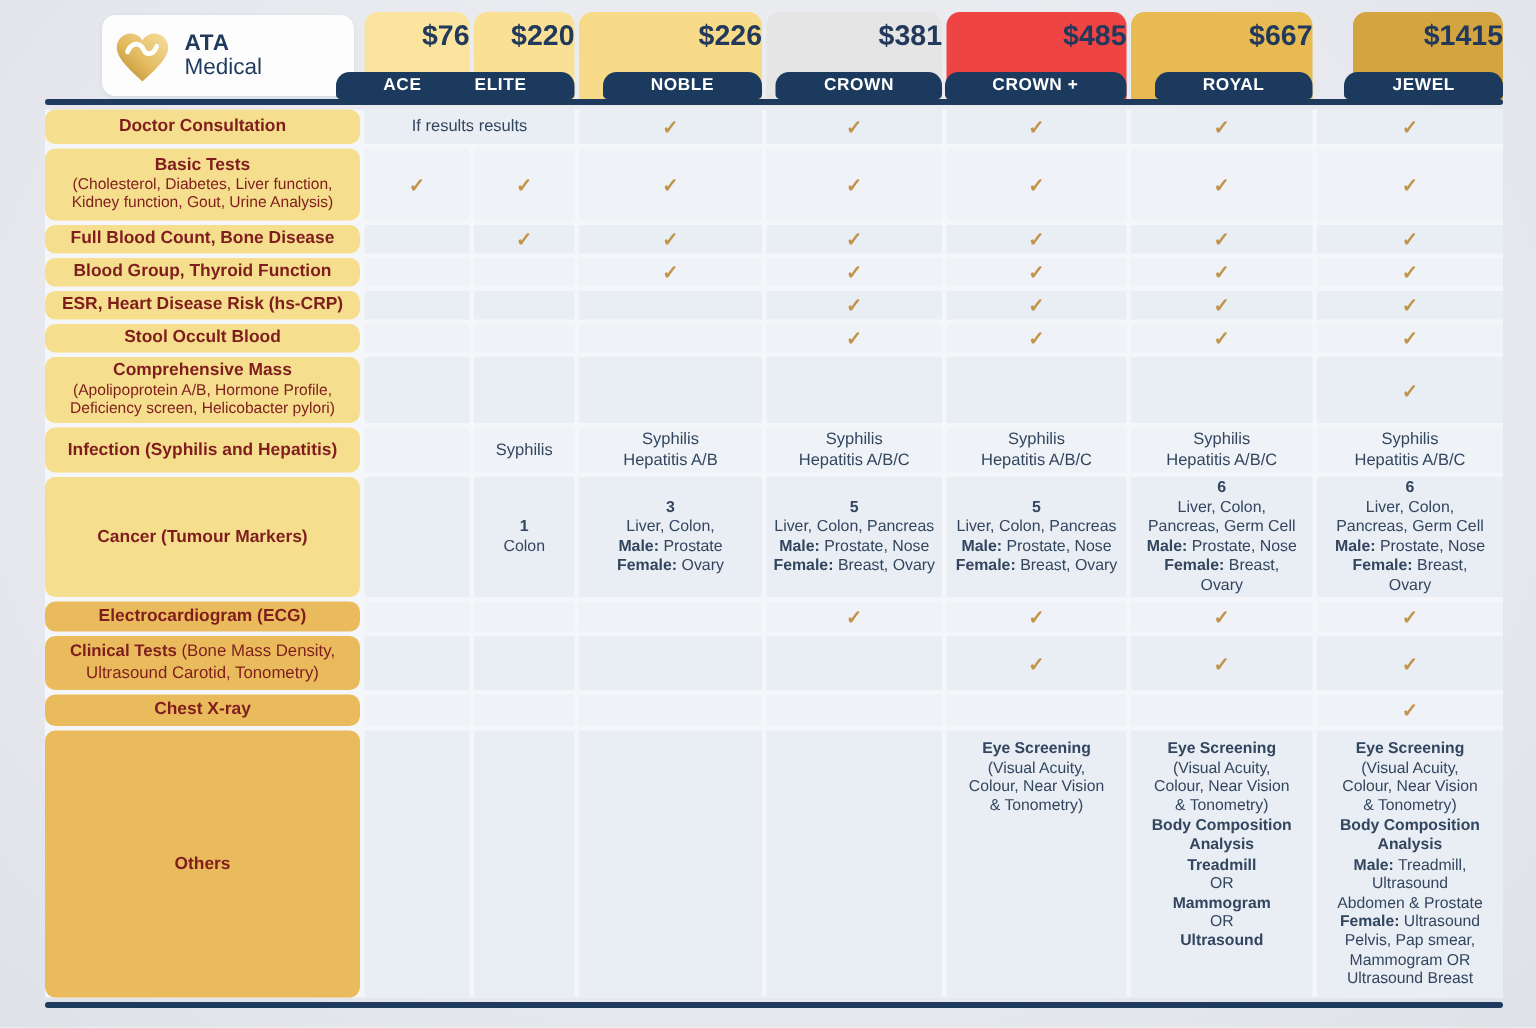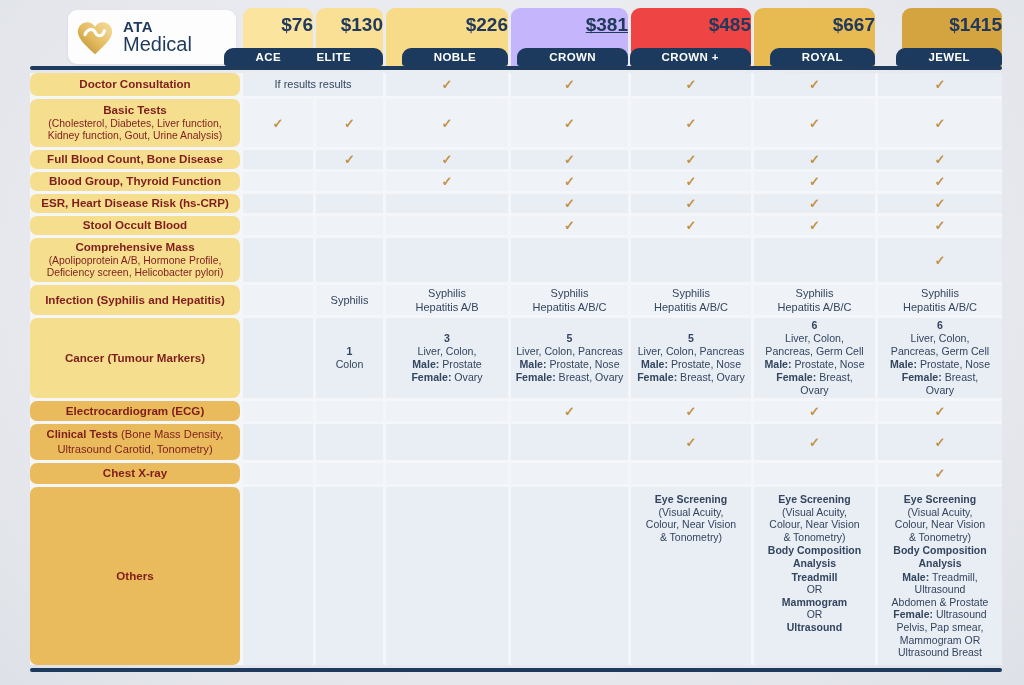--- a/index.html
+++ b/index.html
@@ -18,21 +18,21 @@
     column-gap:3px;
   }
   .header-grid{height:58px;align-items:stretch;}
   .logo-card{
     align-self:center;margin-left:38px;width:156px;height:48px;
     background:#FDFDFE;border-radius:9px;box-shadow:0 1px 3px rgba(30,58,92,.08);
     display:flex;align-items:center;gap:7px;padding:3px 6px;
   }
   .brand-text{line-height:1.05;}
   .brand-top{font-weight:bold;font-size:15px;letter-spacing:.5px;}
-  .brand-bottom{font-size:20px;text-align:right;}
+  .brand-bottom{font-size:15px;text-align:right;}
   .plan-card{
     border-radius:9px 9px 0 0;
     display:flex;flex-direction:column;align-items:flex-end;justify-content:space-between;
     padding-top:6px;
   }
   .plan-price{font-size:19px;font-weight:bold;color:#22395B;}
   .plan-pill{
     background:#1C3A5E;color:#FFFFFF;font-weight:bold;font-size:11.5px;letter-spacing:.4px;
     padding:3px 32px;border-radius:9px 9px 3px 3px;margin-bottom:0;white-space:nowrap;
   }
@@ -90,28 +90,28 @@
         <div class="brand-top">ATA</div>
         <div class="brand-bottom">Medical</div>
       </div>
     </div>
 
   <div class="plan-card" style="background: rgb(250, 228, 158);">
         <div class="plan-price">$76</div>
         <div class="plan-pill">ACE</div>
       </div>
       <div class="plan-card" style="background: rgb(249, 224, 148);">
-        <div class="plan-price">$130</div>
+        <div class="plan-price">$220</div>
         <div class="plan-pill">ELITE</div>
       </div>
       <div class="plan-card" style="background: rgb(247, 219, 136);">
         <div class="plan-price">$226</div>
         <div class="plan-pill">NOBLE</div>
       </div>
-      <div class="plan-card" style="background: #c4b5fd; text-decoration: underline;">
+      <div class="plan-card" style="background: #e5e5e5;">
         <div class="plan-price">$381</div>
         <div class="plan-pill">CROWN</div>
       </div>
       <div class="plan-card" style="background: #ef4444;">
         <div class="plan-price">$485</div>
         <div class="plan-pill">CROWN +</div>
       </div>
       <div class="plan-card" style="background: rgb(231, 187, 81);">
         <div class="plan-price">$667</div>
         <div class="plan-pill">ROYAL</div>

